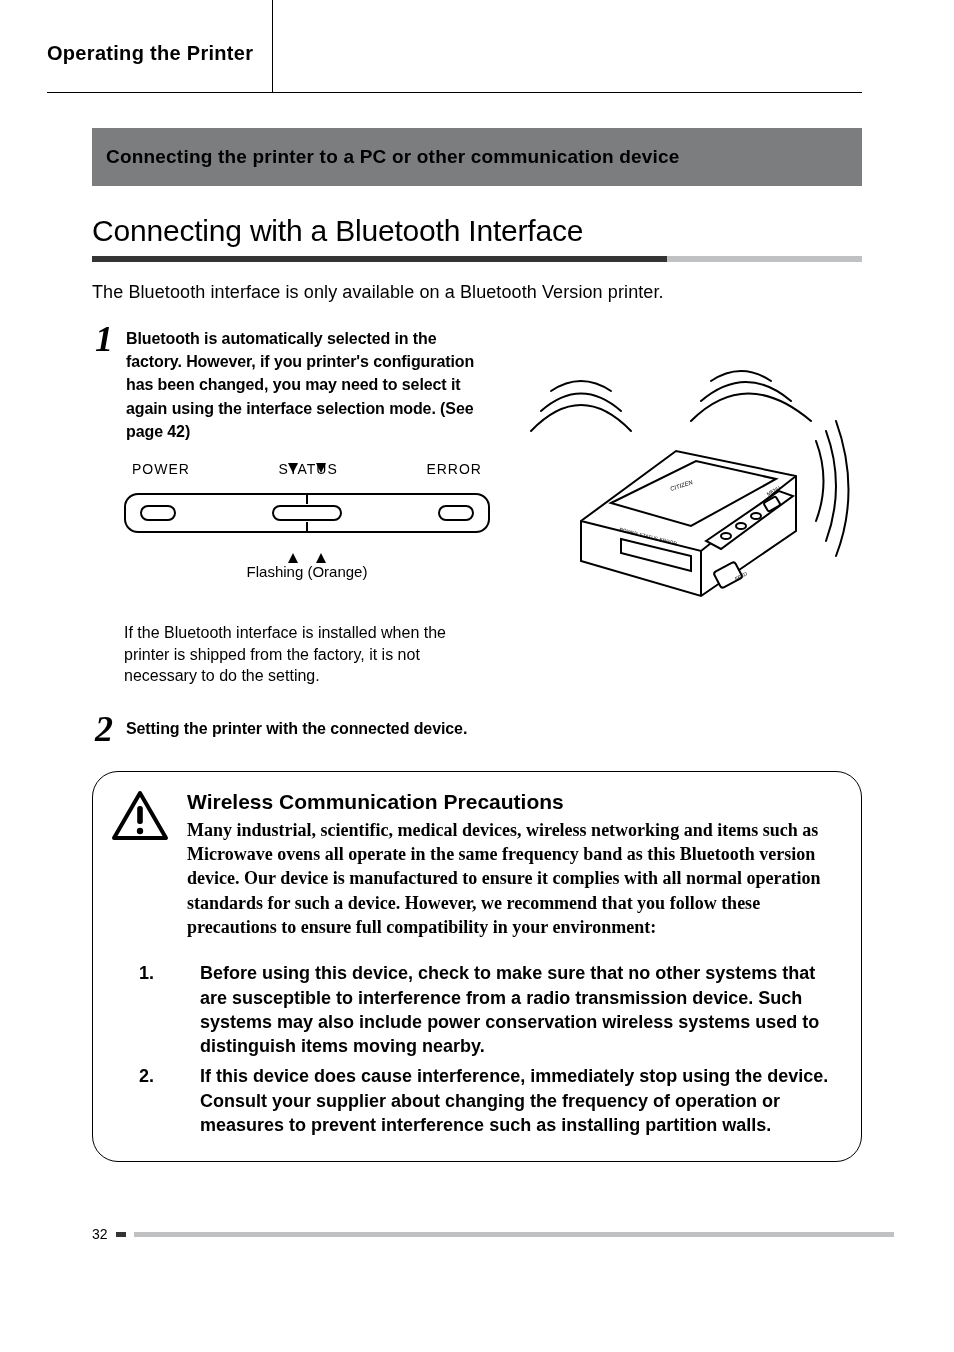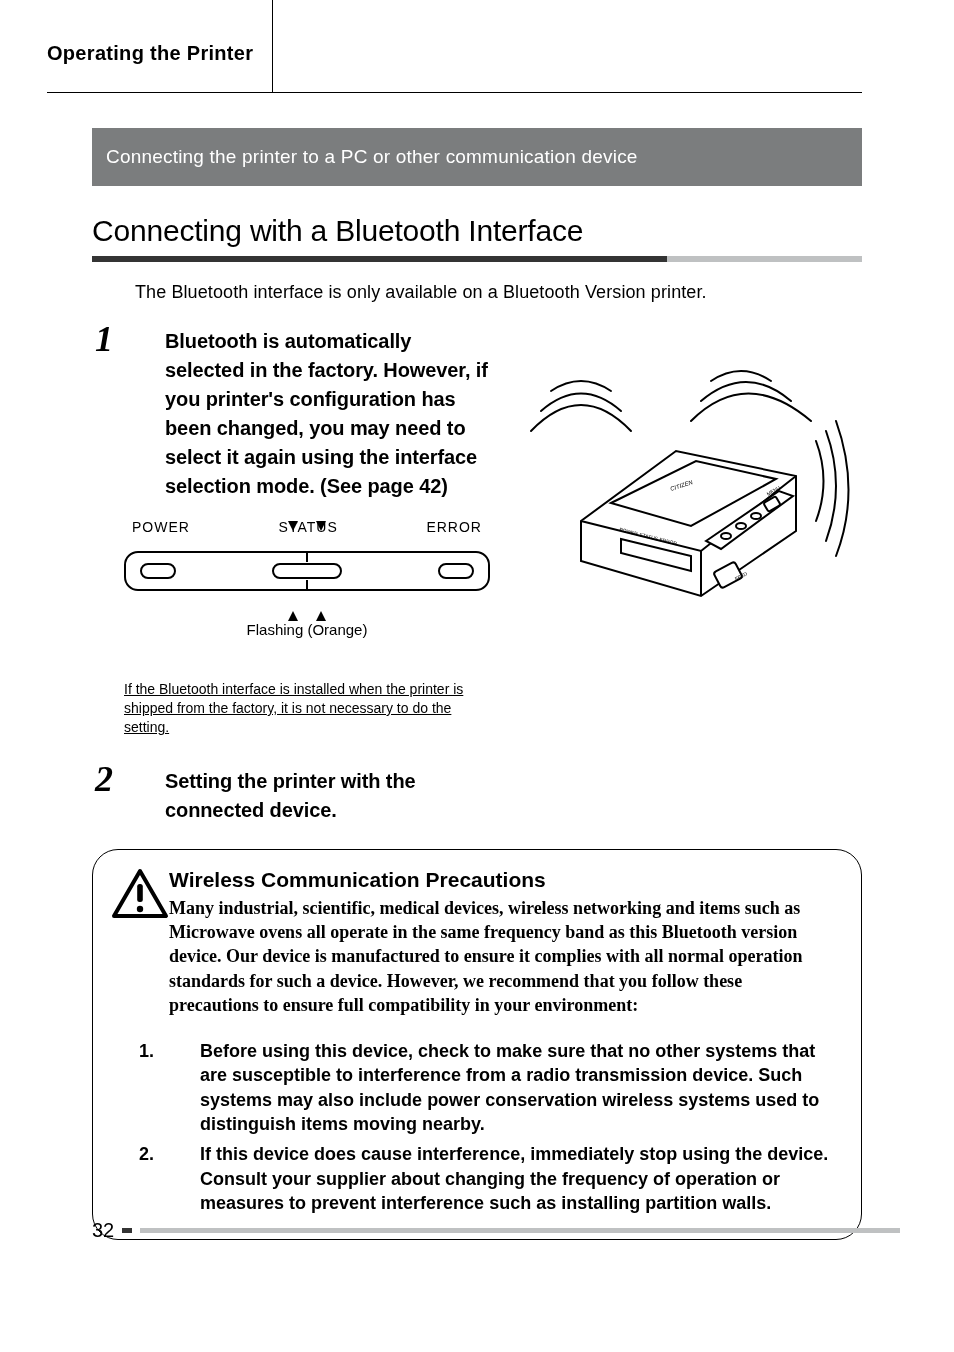--- a/index.html
+++ b/index.html
@@ -2,69 +2,69 @@
 <html><head>
 <meta charset="utf-8">
 <style>
   * { margin: 0; padding: 0; box-sizing: border-box; }
   html, body { width: 954px; height: 1352px; background: #fff; font-family: "Helvetica Neue", Arial, sans-serif; color: #000; }
   .page { width: 954px; height: 1352px; position: relative; padding: 40px 92px 40px 92px; }
   .header-border { position: absolute; left: 272px; top: 0; width: 1px; height: 92px; background: #000; }
   .section-header { font-weight: 700; font-size: 20px; position: absolute; left: 47px; top: 42px; letter-spacing: 0.3px; }
   .header-rule { position: absolute; left: 47px; top: 92px; width: 815px; height: 1px; background: #000; }
 
-  .grey-bar { background: #7b7d7e; color: #ffffff; font-weight: 400; font-size: 19px; padding: 18px 14px; margin-top: 88px; letter-spacing: 0.2px; }
+  .grey-bar { background: #7b7d7e; color: #000000; font-weight: 700; font-size: 19px; padding: 18px 14px; margin-top: 88px; letter-spacing: 0.2px; }
   .main-title-wrap { margin-top: 28px; }
   .main-title { font-weight: 400; font-size: 30px; letter-spacing: -0.2px; }
   .title-rule { display: flex; height: 6px; margin-top: 8px; }
   .title-rule .dark { background:#343434; width: 575px; height:6px; }
   .title-rule .light { background:#bfc1c2; flex: 1; height:6px; }
 
-  .intro { font-size: 18px; margin-top: 20px; letter-spacing: 0.1px; margin-left: 43px; }
+  .intro { font-size: 18px; margin-top: 20px; letter-spacing: 0.1px; }
 
   .steps { margin-top: 18px; }
   .two-col { display: flex; gap: 30px; align-items: flex-start; }
   .left-col { width: 398px; }
   .right-col { flex: 1; display:flex; justify-content:center; padding-top:10px; }
 
   .step { display: flex; align-items: flex-start; gap: 10px; }
   .step-num { font-family: Georgia, "Times New Roman", serif; font-style: italic; font-weight: 700; font-size: 36px; line-height: 1; width: 24px; text-align:center; }
   .step-body { flex: 1; padding-top: 6px; }
-  .step-heading { font-weight: 700; font-size: 20px; line-height: 1.45; letter-spacing: -0.1px; margin-left: 39px; }
-  .step-note { font-size: 14px; line-height: 1.35; margin-top: 42px; text-decoration: underline; }
+  .step-heading { font-weight: 700; font-size: 16px; line-height: 1.45; letter-spacing: -0.1px; }
+  .step-note { font-size: 16px; line-height: 1.35; margin-top: 42px; }
 
   .indicator-wrap { margin: 18px 0 0 32px; }
   .indicator-labels { display:flex; justify-content: space-between; font-size: 14px; font-family: Arial, sans-serif; letter-spacing: 1px; padding: 0 8px 2px 8px; }
   .indicator-panel { border: 2.5px solid #000; border-radius: 14px; height: 40px; display:flex; align-items:center; justify-content:space-between; padding: 0 14px; position:relative; }
   .pill { width: 36px; height: 16px; border: 2.5px solid #000; border-radius: 8px; background:#fff; }
   .mid-oval { width: 70px; height: 16px; border: 2.5px solid #000; border-radius: 8px; background:#fff; position: relative; }
   .mid-oval::before, .mid-oval::after { content:""; position:absolute; width:2px; height:10px; background:#000; left:50%; transform:translateX(-50%); }
   .mid-oval::before { top:-13px; }
   .mid-oval::after  { bottom:-13px; }
   .arrows-top { position:absolute; top:-16px; left:50%; transform:translateX(-50%); display:flex; gap:18px; }
   .arrows-bot { position:absolute; bottom:-16px; left:50%; transform:translateX(-50%); display:flex; gap:18px; }
   .arrow-se, .arrow-sw, .arrow-ne, .arrow-nw { width:0; height:0; border-left:5px solid transparent; border-right:5px solid transparent; }
   .arrow-se, .arrow-sw { border-top:10px solid #000; }
   .arrow-ne, .arrow-nw { border-bottom:10px solid #000; }
   .flash-label { text-align:center; font-weight:400; font-size:15px; margin-top:16px; }
 
   .step2-body .step-note { margin-top: 4px; }
 
   .callout { border: 1.5px solid #000; border-radius: 26px; margin-top: 24px; padding: 18px 28px 18px 18px; }
-  .callout-head { display:flex; align-items:flex-start; }
+  .callout-head { display:flex; gap: 18px; align-items:flex-start; }
   .warn-icn { flex-shrink:0; }
   .callout-title { font-weight:700; font-size:21px; margin-bottom:4px; }
   .callout-text { font-weight:600; font-size:18px; line-height:1.35;font-family:Liberation Serif, serif; }
   .callout-list { margin: 22px 0 6px 28px; font-weight:600; font-size:18px; line-height:1.35; }
   .callout-list .li { display:flex; gap:6px; margin-bottom:6px; }
   .li-num { flex-shrink:0; }
   .li-text { flex:1;margin-left:40px; }
 
   .footer { position:absolute; left:92px; bottom:110px; display:flex; align-items:center; gap:8px; }
-  .page-no { font-size:20px; }
+  .page-no { font-size:14px; }
   .foot-rule { height:5px; background:#bfc1c2; width:760px; }
   .foot-nub { width:10px; height:5px; background:#343434; }
 </style>
 </head>
 <body>
 
 <div class="page">
   <div class="header-border"></div>
   <div class="section-header">Operating the Printer</div>
   <div class="header-rule"></div>

